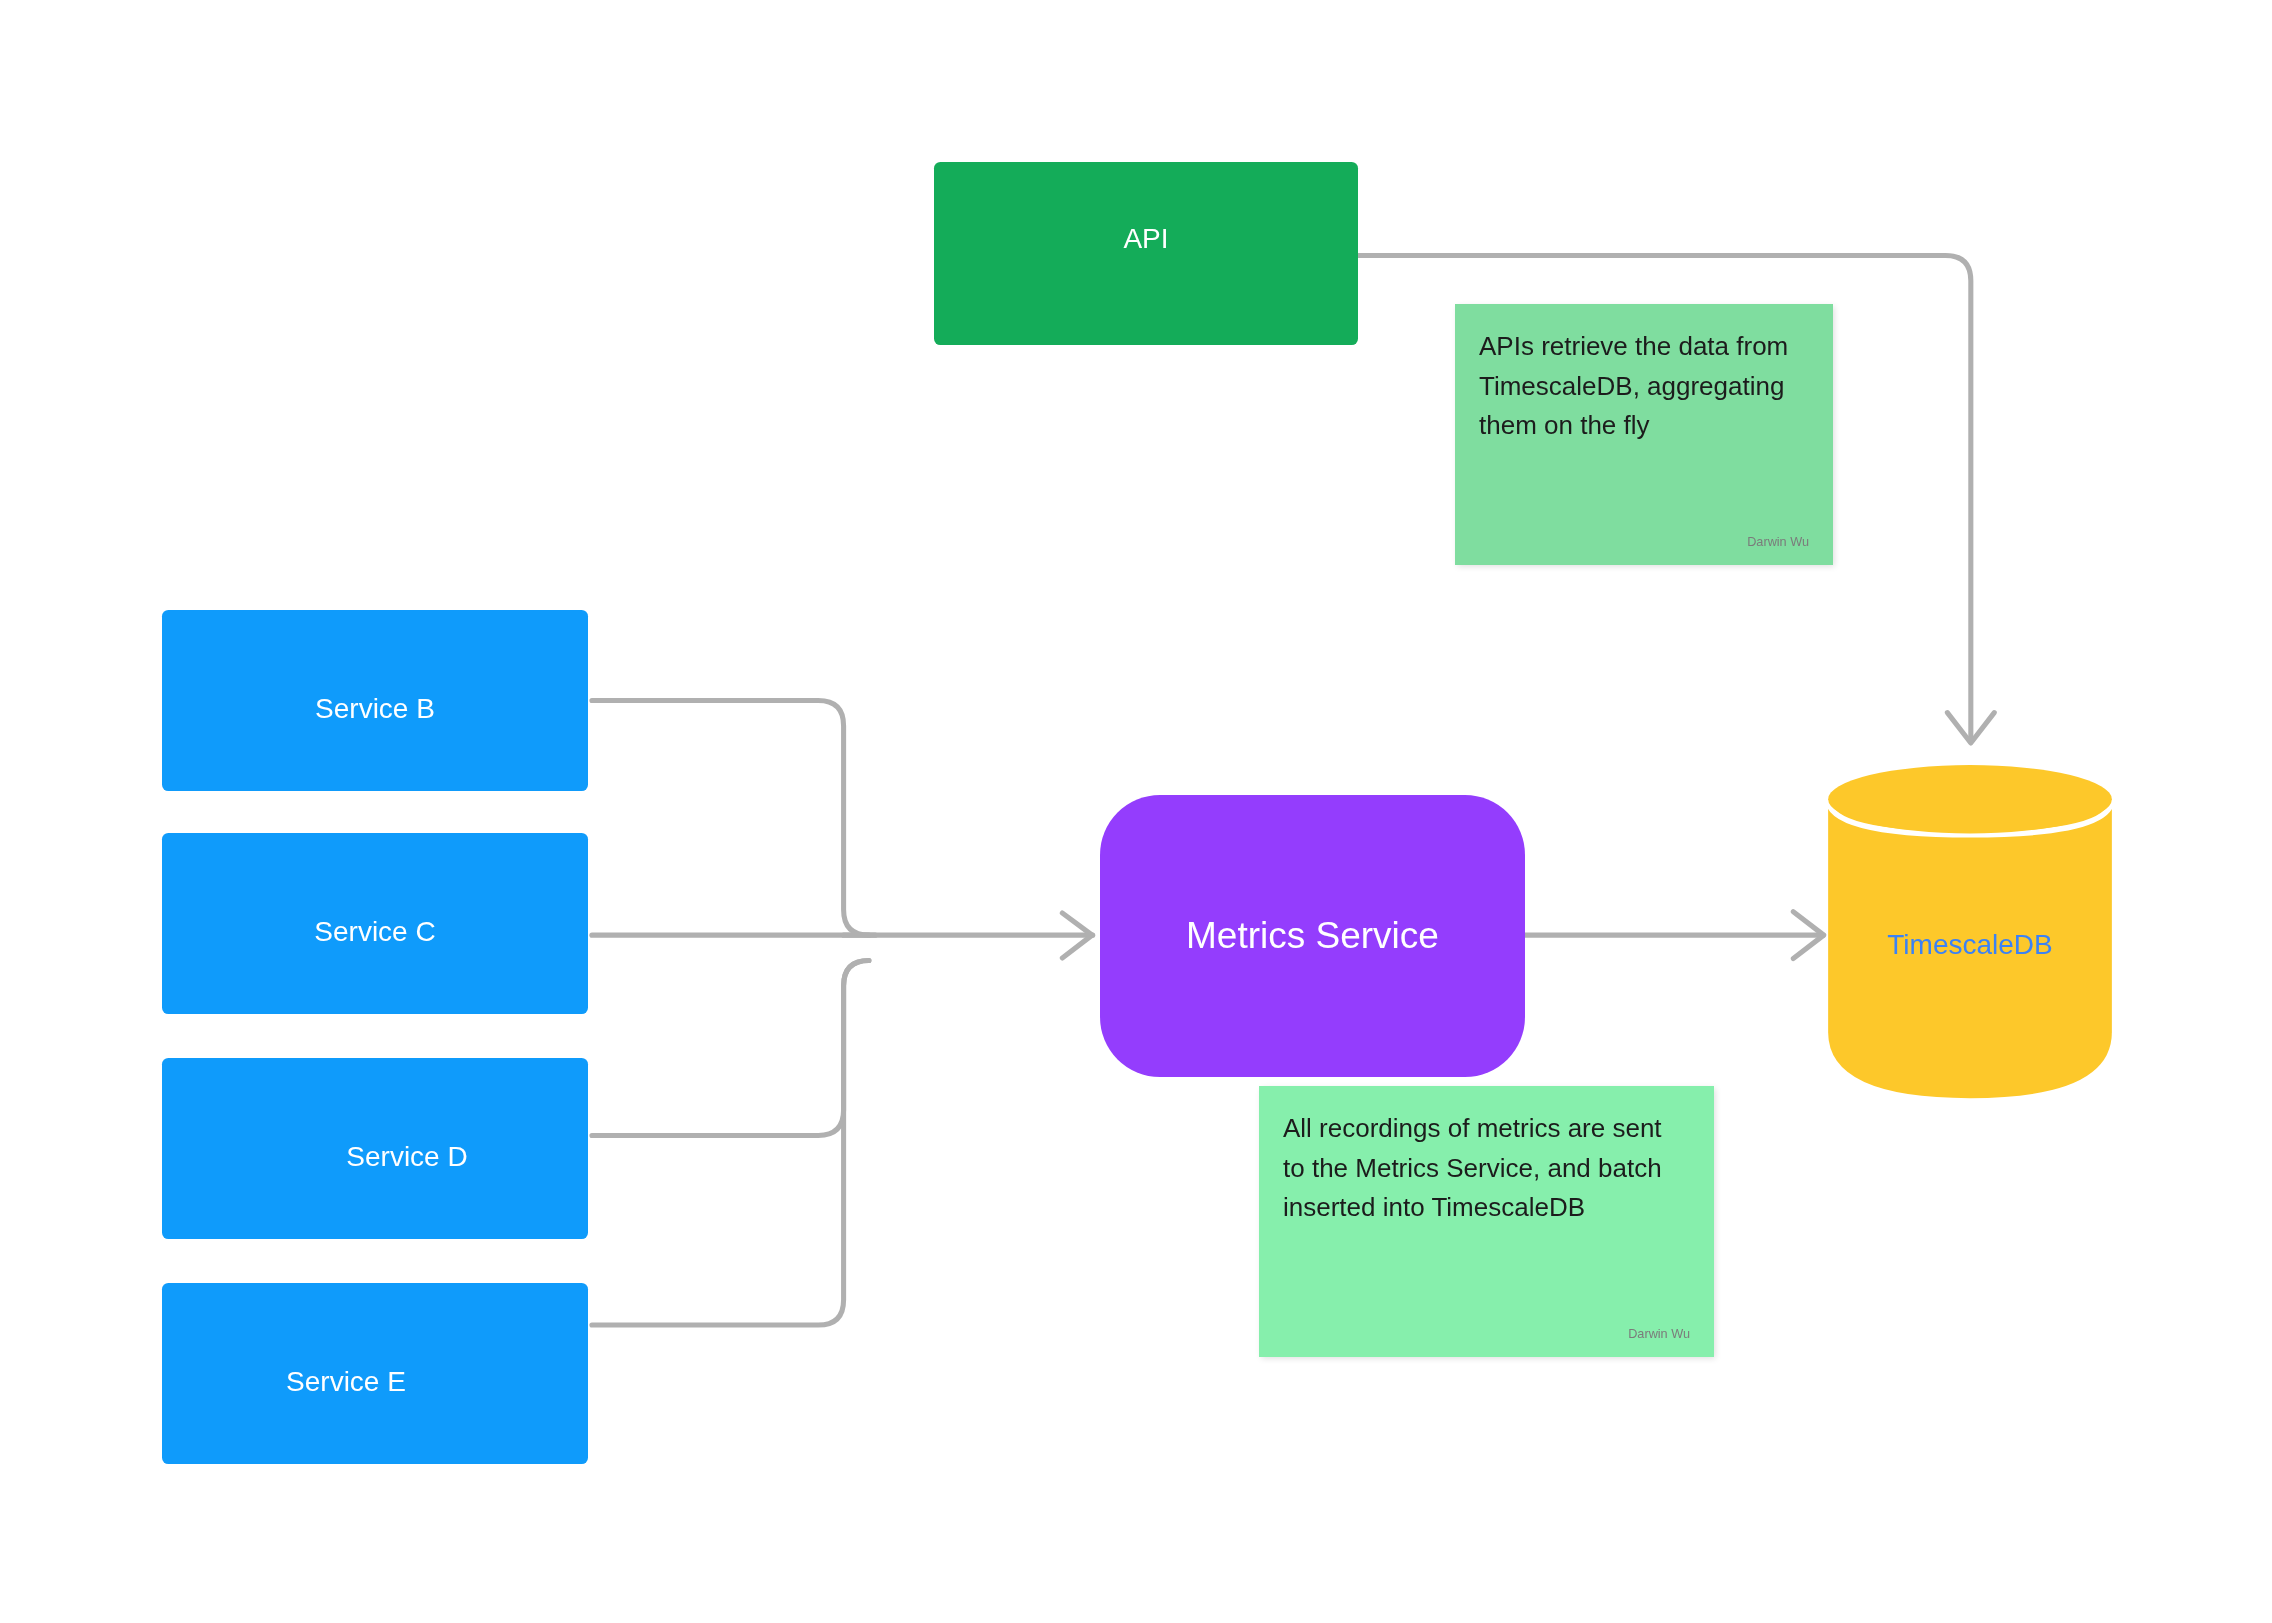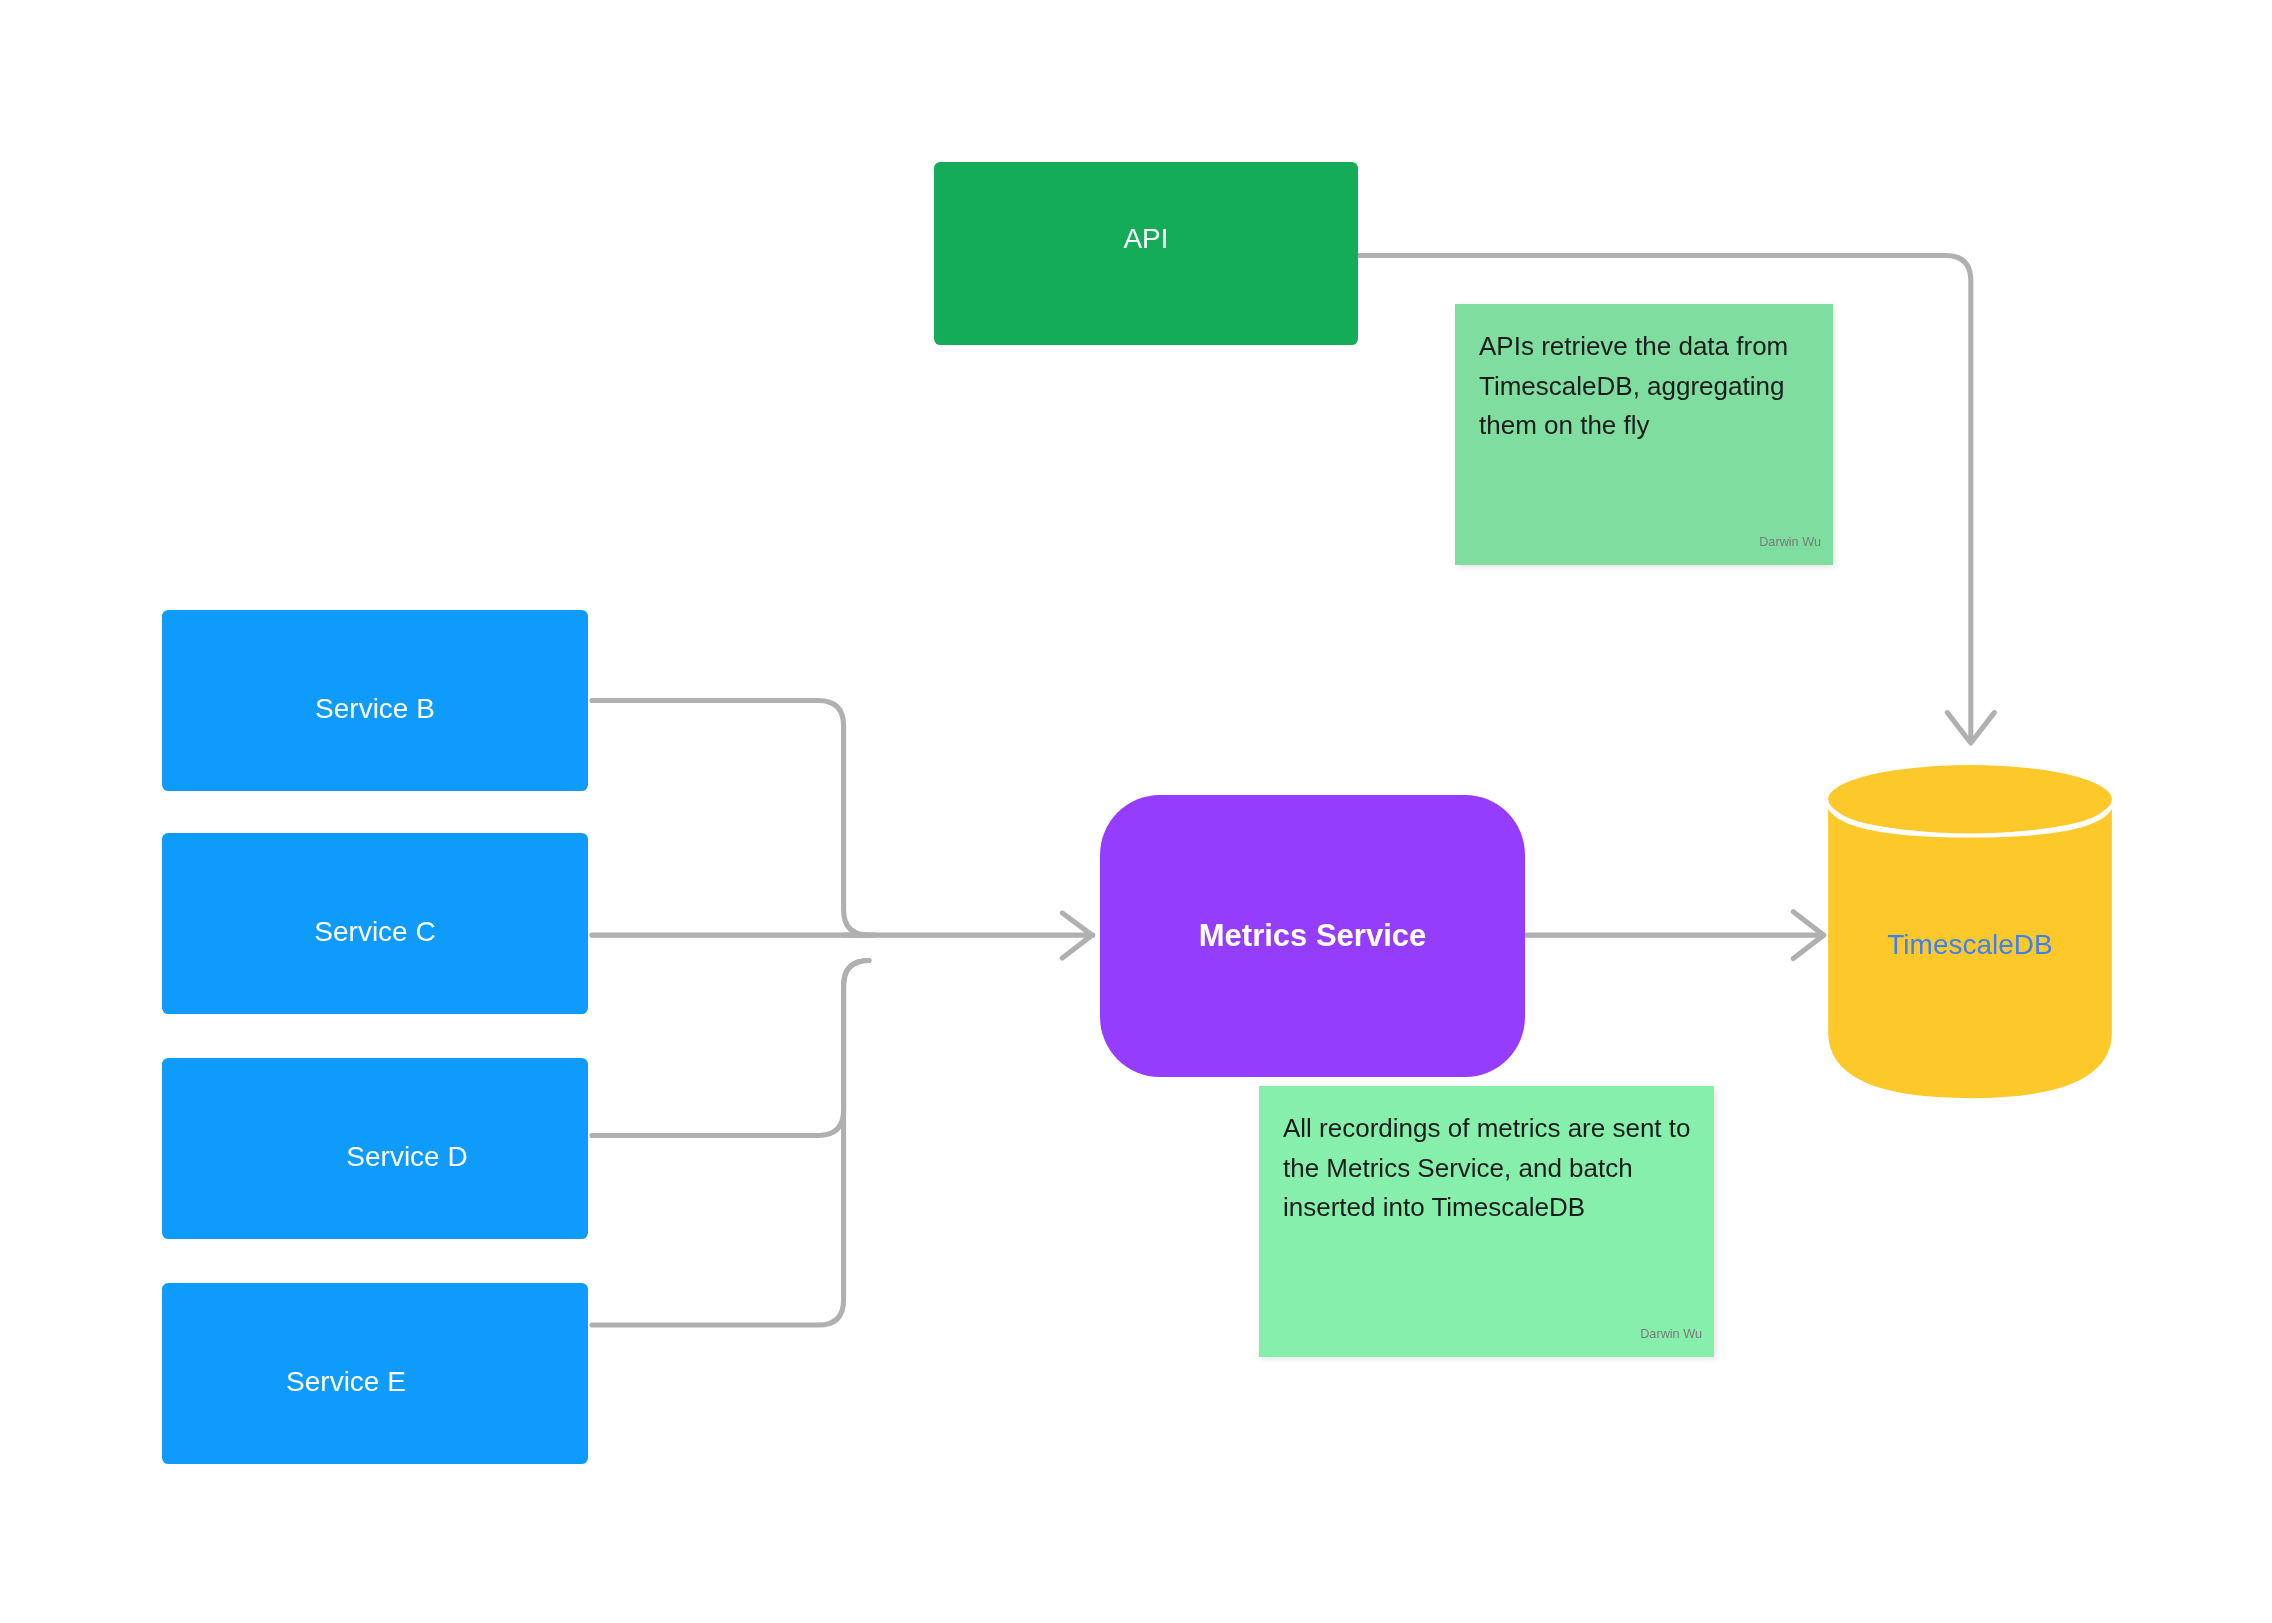--- a/index.html
+++ b/index.html
@@ -53,38 +53,38 @@
     font-size: 28px;
     font-weight: 400;
   }
   
   .metrics-box {
     background: #943dfd;
     border-radius: 60px;
   }
   .metrics-box-text {
     color: #ffffff;
-    font-size: 31px;
-    font-weight: 700;
+    font-size: 37px;
+    font-weight: 400;
   }
   
   .cylinder {
     position: absolute;
   }
   .cylinder-text {
     color: #3b82f6;
     font-size: 28px;
     font-weight: 400;
   }
   
   .sticky {
     position: absolute;
     box-sizing: border-box;
     box-shadow: 1.9px 1.9px 6.3px rgba(0,0,0,0.13);
-    padding: 23px 12px 0 24px;
+    padding: 23px 24px 0 24px;
     display: flex;
     flex-direction: column;
   }
   .sticky-green { background: #7fdd9f; }
   .sticky-purple { background: #86efac; }
   .sticky-body {
     font-size: 26px;
     line-height: 1.52;
     color: #1c1c1c;
     font-weight: 400;

